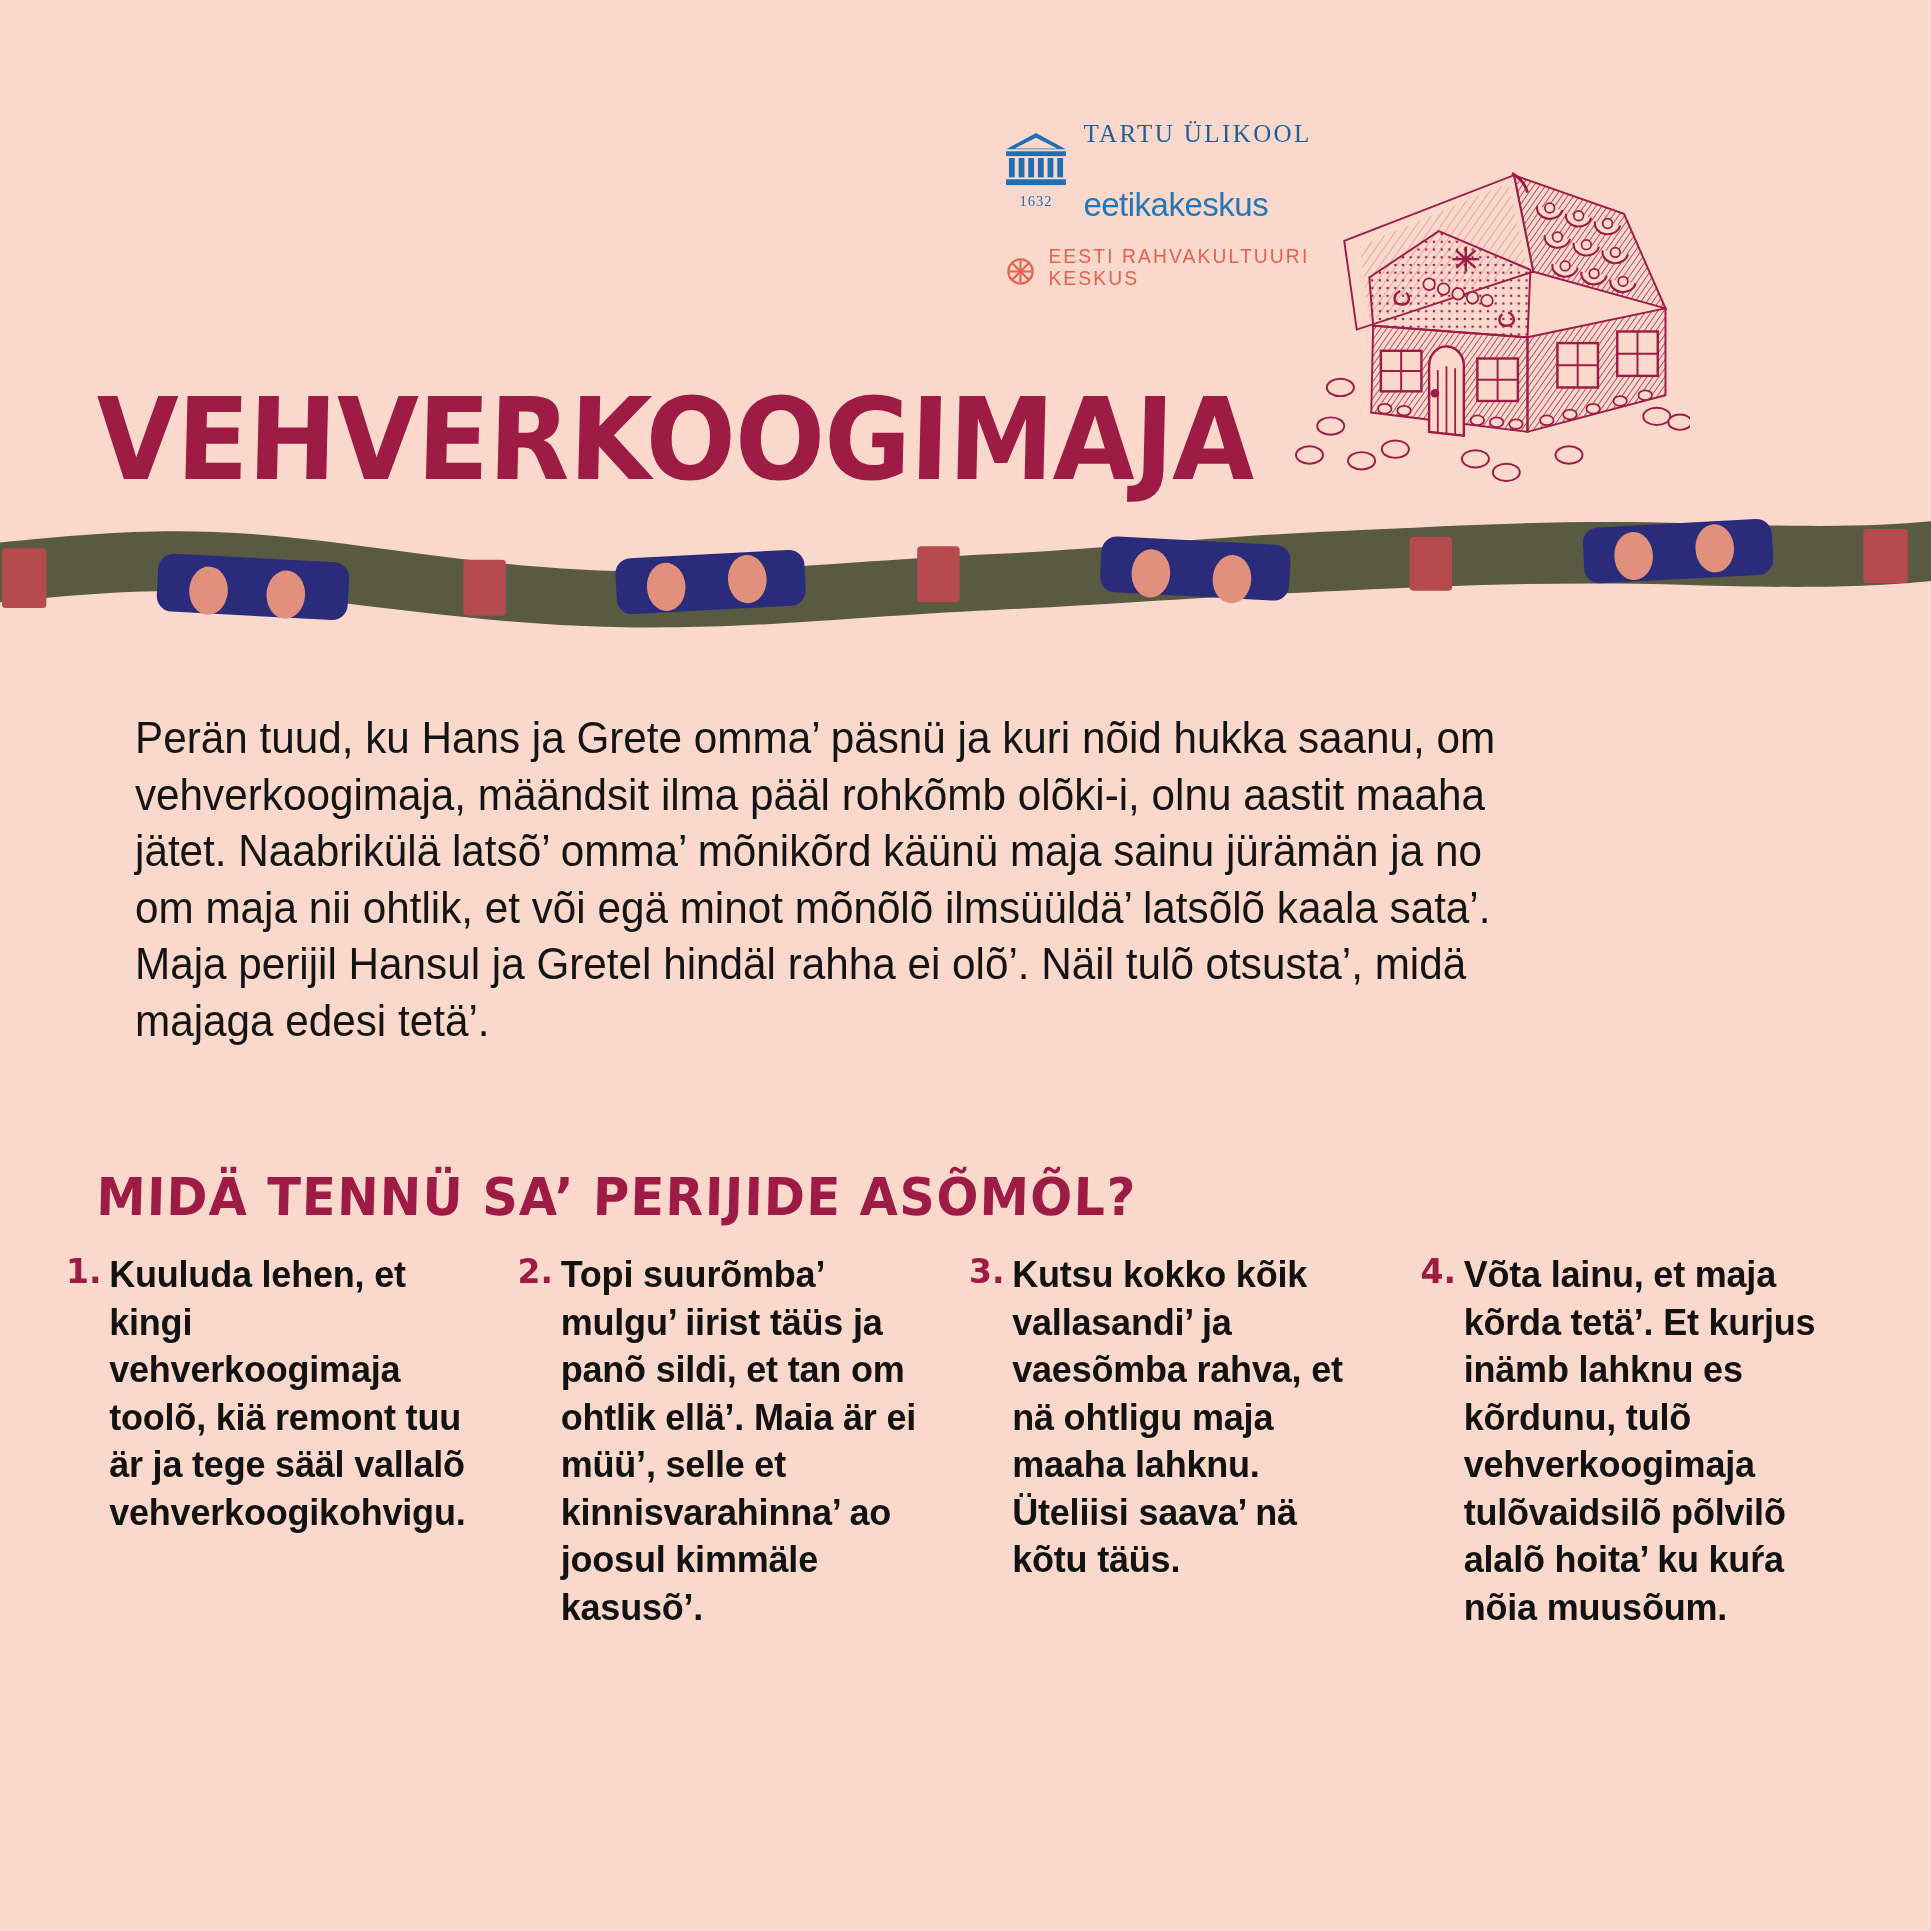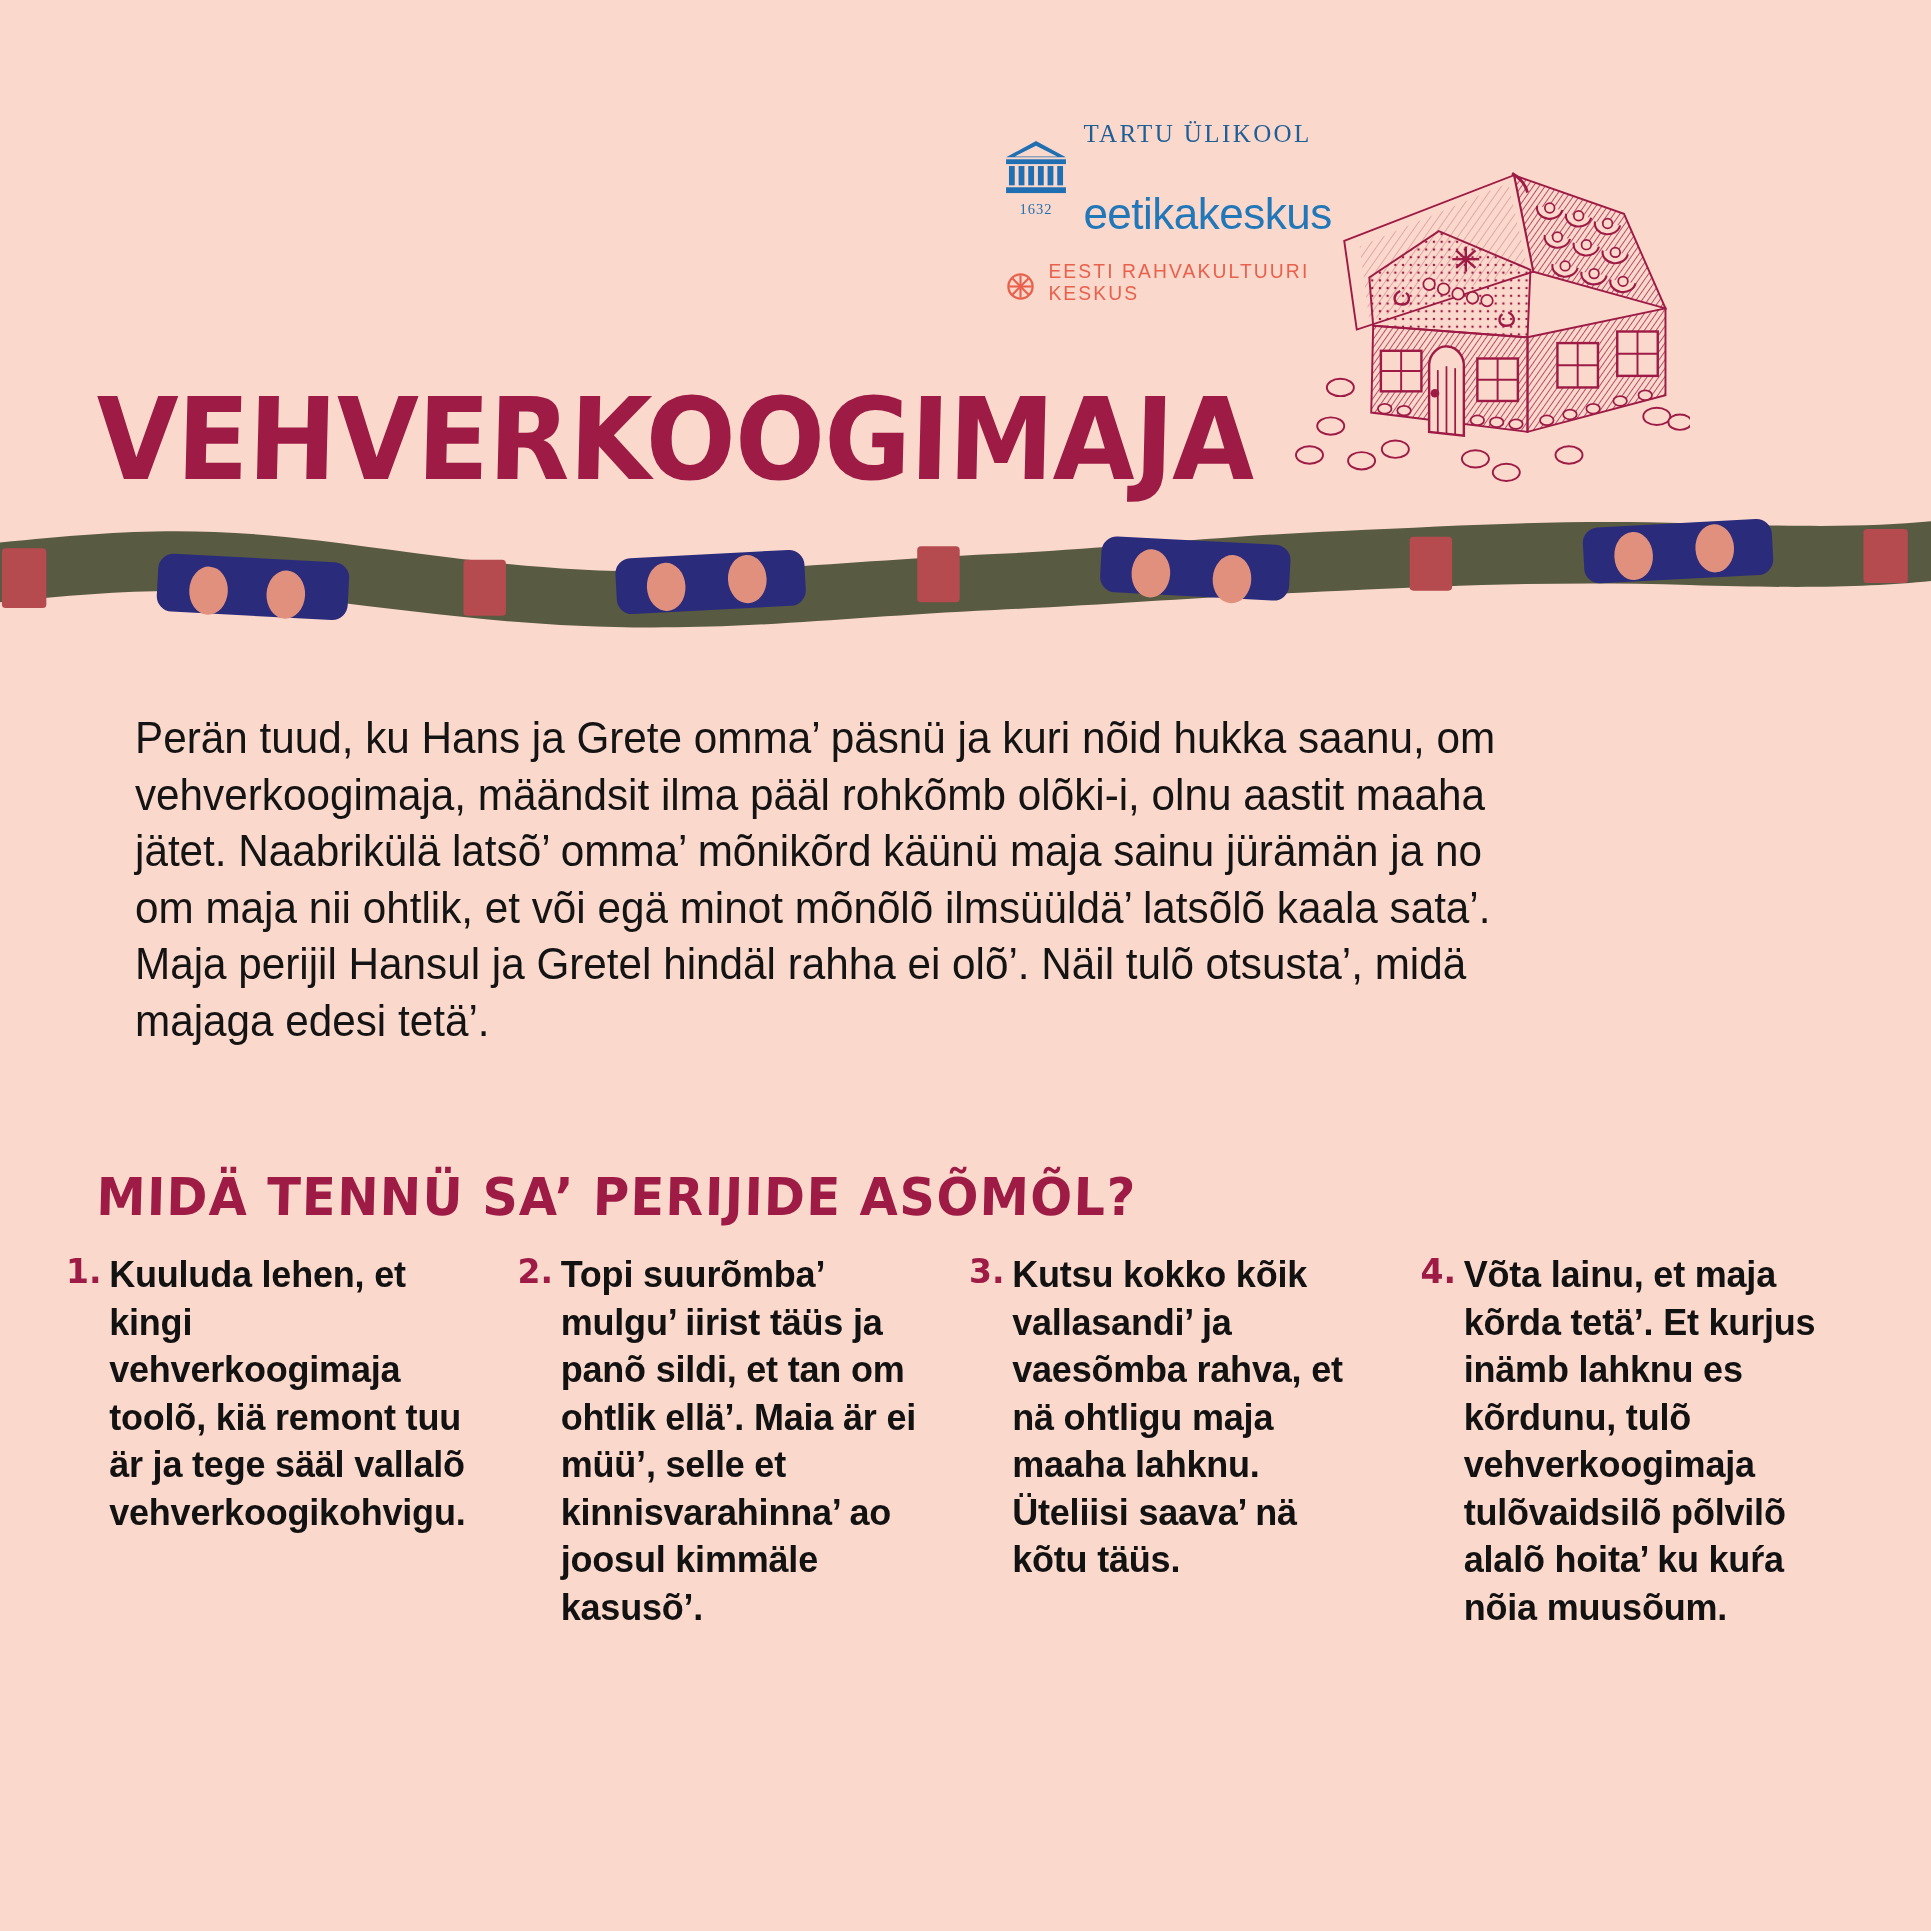--- a/index.html
+++ b/index.html
@@ -41,34 +41,34 @@
     font-family: Liberation Serif, serif;
     font-size: 14.5px;
     color: #1f6fb2;
     letter-spacing: 1px;
     margin-top: 1.9px;
   }
   .ut-words {
     display: flex;
     flex-direction: column;
     line-height: 1;
+    gap: 36px;
   }
   .ut-top {
     font-family: "Liberation Serif", serif;
     font-size: 25px;
     letter-spacing: 2.4px;
     color: #1f5f96;
     margin-bottom: 5.8px;
   }
   .ut-bottom {
     font-family: "Liberation Sans", sans-serif;
-    font-size: 44px;
+    font-size: 33px;
     color: #2277b8;
     letter-spacing: -0.5px;
-    margin-top: 40px;
   }
   .logo-erk {
     display: flex;
     align-items: flex-end;
     gap: 13.5px;
     margin-top: 25px;
     margin-left: 1.9px;
   }
   .erk-text {
     font-family: "Liberation Sans", sans-serif;

